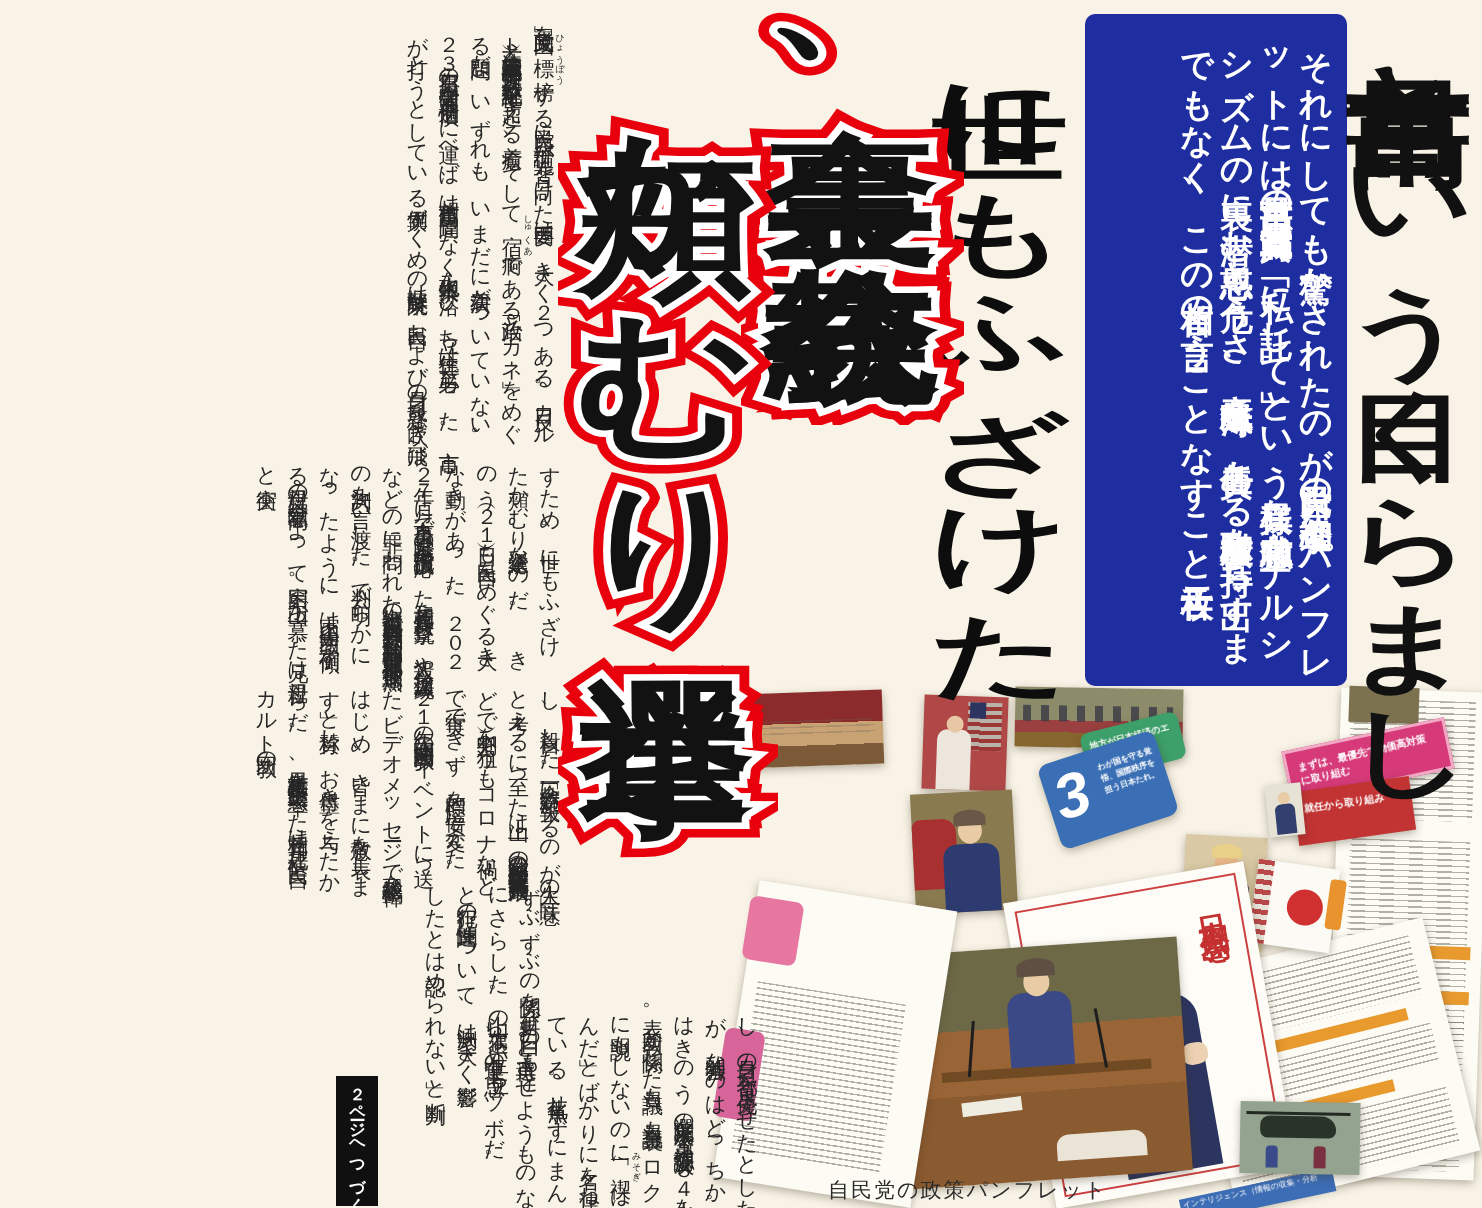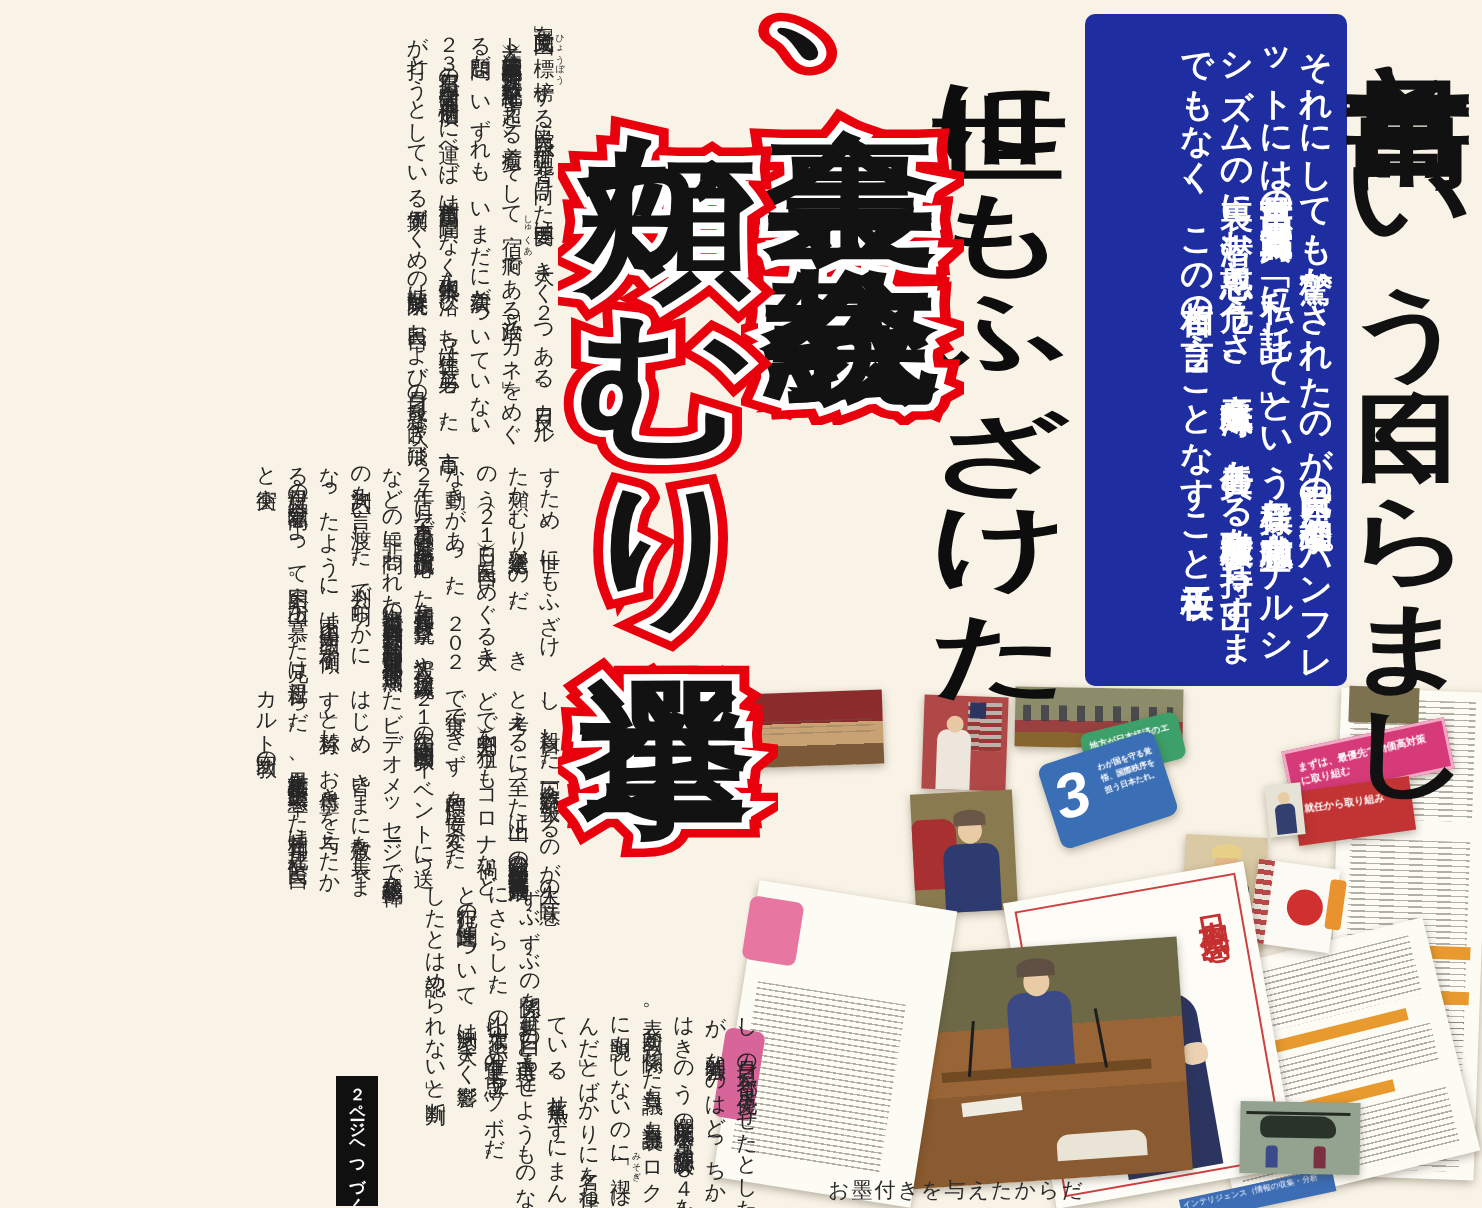--- a/index.html
+++ b/index.html
@@ -208,13 +208,13 @@
   </div>
 
   <div class="ph" style="left:505px;top:418px;width:120px;height:72px;transform:rotate(1deg);background:#93a390;">
     <div style="position:absolute;left:20px;top:14px;width:76px;height:22px;background:#2a332a;border-radius:10px 16px 8px 8px;"></div>
     <div style="position:absolute;left:6px;top:10px;width:104px;height:3px;background:#222a22;"></div>
     <div style="position:absolute;left:26px;top:44px;width:12px;height:22px;background:#3a4a8a;border-radius:4px 4px 0 0;"></div>
     <div style="position:absolute;left:74px;top:44px;width:12px;height:22px;background:#7a3040;border-radius:4px 4px 0 0;"></div>
   </div>
 </div>
 
-<div id="caption" class="abs">お墨付きを与えたからだ</div>
+<div id="caption" class="abs">自民党の政策パンフレット</div>
 
 </body></html>

